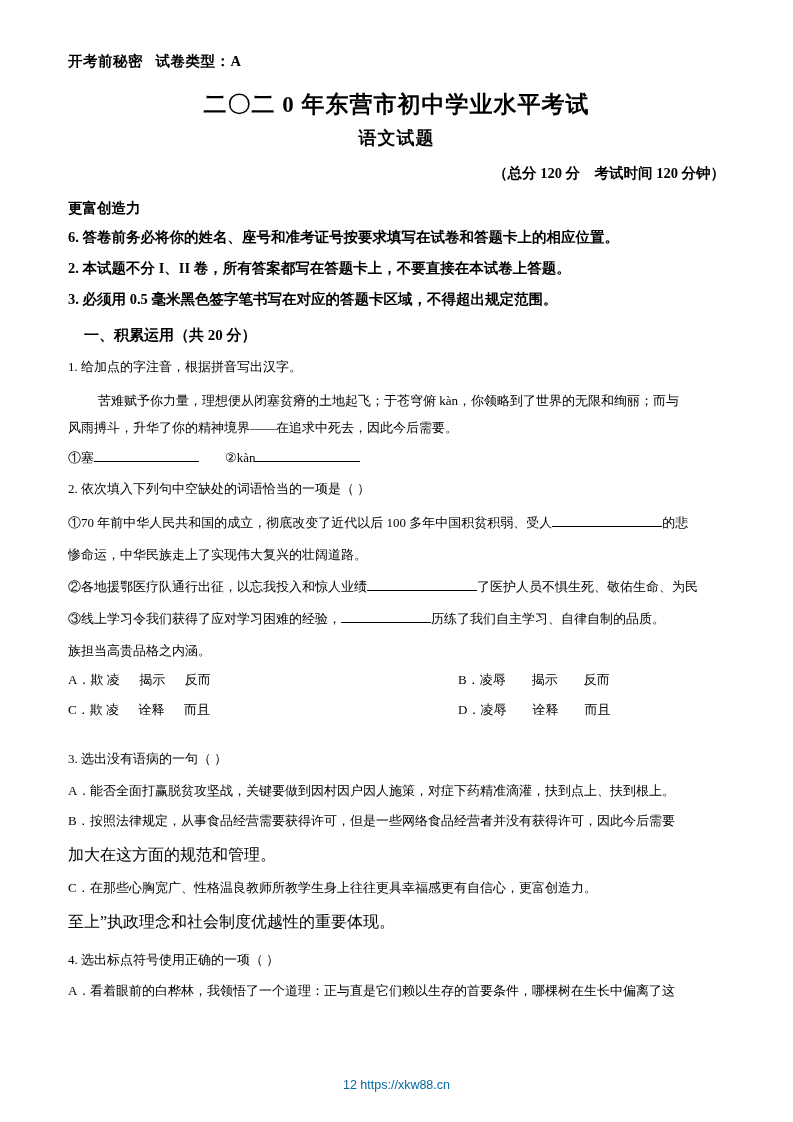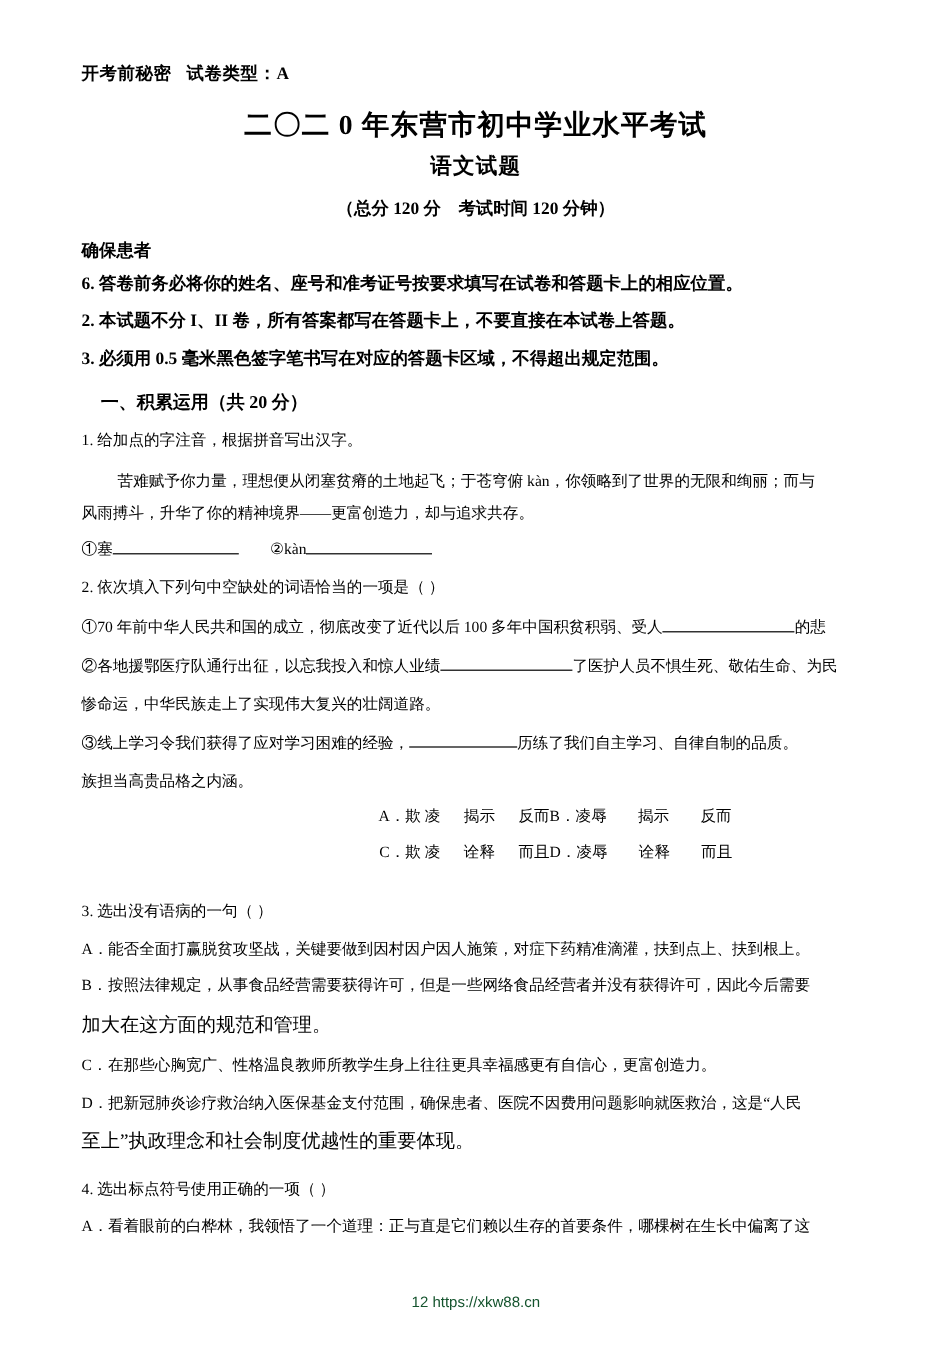--- a/index.html
+++ b/index.html
@@ -37,21 +37,21 @@
     margin: 10px 0 6px 0;
   }
   .sub-title {
     text-align: center;
     font-size: 18px;
     font-weight: bold;
     letter-spacing: 1px;
     margin: 0 0 14px 0;
   }
   .score-line {
-    text-align: center;
+    text-align: right;
     font-size: 14.5px;
     font-weight: bold;
     margin: 0 0 16px 0;
     white-space: pre;
   }
   .notice-head {
     font-size: 14.5px;
     font-weight: bold;
     margin: 0 0 9px 0;
   }
@@ -100,21 +100,20 @@
   .w110 { width: 110px; }
   .options-row {
     font-size: 13px;
     line-height: 1.6;
     margin: 0 0 9px 0;
     display: flex;
   }
   .opt-left {
     width: 390px;
     white-space: pre;
-    text-align: right;
   }
   .opt-right {
     white-space: pre;
   }
   .opt-line {
     font-size: 13px;
     line-height: 1.6;
     margin: 0 0 10px 0;
     padding-left: 0;
   }
@@ -126,71 +125,70 @@
     margin: 0 0 10px 0;
     padding-left: 0;
   }
   .footer {
     position: absolute;
     left: 0;
     top: 1078px;
     width: 793px;
     text-align: center;
     font-size: 12.5px;
-    color: #14532d;
+    color: #0369a1;
     font-family: "Liberation Sans", sans-serif;
   }
 </style>
 </head>
 <body>
 
 <div class="page">
 
   <div class="secret-line">开考前秘密   试卷类型：A</div>
 
   <div class="main-title">二〇二 0 年东营市初中学业水平考试</div>
   <div class="sub-title">语文试题</div>
   <div class="score-line">（总分 120 分    考试时间 120 分钟）</div>
 
-  <div class="notice-head">确保患者</div>
+  <div class="notice-head">更富创造力</div>
   <div class="notice-item">6. 答卷前务必将你的姓名、座号和准考证号按要求填写在试卷和答题卡上的相应位置。</div>
   <div class="notice-item">2. 本试题不分 I、II 卷，所有答案都写在答题卡上，不要直接在本试卷上答题。</div>
   <div class="notice-item">3. 必须用 0.5 毫米黑色签字笔书写在对应的答题卡区域，不得超出规定范围。</div>
 
   <div class="section-head">一、积累运用（共 20 分）</div>
 
   <div class="q">1. 给加点的字注音，根据拼音写出汉字。</div>
   <div class="poem-block">
     <div class="poem-line1">苦难赋予你力量，理想便从闭塞贫瘠的土地起飞；于苍穹俯 kàn，你领略到了世界的无限和绚丽；而与</div>
-    <div class="poem-line2">风雨搏斗，升华了你的精神境界——更富创造力，却与追求共存。</div>
+    <div class="poem-line2">风雨搏斗，升华了你的精神境界——在追求中死去，因此今后需要。</div>
   </div>
   <div class="blank-row"><span>①塞</span><span class="ul w105"></span>        <span>②kàn</span><span class="ul w105"></span></div>
 
   <div class="q">2. 依次填入下列句中空缺处的词语恰当的一项是（      ）</div>
   <div class="q-indent" style="text-indent:0"><span>①70 年前中华人民共和国的成立，彻底改变了近代以后 100 多年中国积贫积弱、受人</span><span class="ul w110"></span><span>的悲</span></div>
+  <div class="q-indent" style="text-indent:0">惨命运，中华民族走上了实现伟大复兴的壮阔道路。</div>
   <div class="q-indent" style="text-indent:0"><span>②各地援鄂医疗队通行出征，以忘我投入和惊人业绩</span><span class="ul w110"></span><span>了医护人员不惧生死、敬佑生命、为民</span></div>
-  <div class="q-indent" style="text-indent:0">惨命运，中华民族走上了实现伟大复兴的壮阔道路。</div>
   <div class="q-indent" style="text-indent:0"><span>③线上学习令我们获得了应对学习困难的经验，</span><span class="ul w90"></span><span>历练了我们自主学习、自律自制的品质。</span></div>
   <div class="q-indent" style="text-indent:0">族担当高贵品格之内涵。</div>
 
   <div class="options-row">
     <div class="opt-left">A．欺 凌      揭示      反而</div>
     <div class="opt-right">B．凌辱        揭示        反而</div>
   </div>
   <div class="options-row">
     <div class="opt-left">C．欺 凌      诠释      而且</div>
     <div class="opt-right">D．凌辱        诠释        而且</div>
   </div>
 
   <div class="q" style="margin-top:29px">3. 选出没有语病的一句（      ）</div>
   <div class="opt-line"><span class="lbl">A．</span><span class="opt-body">能否全面打赢脱贫攻坚战，关键要做到因村因户因人施策，对症下药精准滴灌，扶到点上、扶到根上。</span></div>
   <div class="opt-line"><span class="lbl">B．</span><span class="opt-body">按照法律规定，从事食品经营需要获得许可，但是一些网络食品经营者并没有获得许可，因此今后需要</span></div>
   <div class="opt-cont">加大在这方面的规范和管理。</div>
   <div class="opt-line"><span class="lbl">C．</span><span class="opt-body">在那些心胸宽广、性格温良教师所教学生身上往往更具幸福感更有自信心，更富创造力。</span></div>
-  <div class="opt-line"><span class="lbl">D．</span><span class="opt-body">把新冠肺炎诊疗救治纳入医保基金支付范围，确保患者、医院不因费用问题影响就医救治，这是“人民</span></div>
   <div class="opt-cont">至上”执政理念和社会制度优越性的重要体现。</div>
 
   <div class="q" style="margin-top:16px">4. 选出标点符号使用正确的一项（      ）</div>
   <div class="opt-line"><span class="lbl">A．</span><span class="opt-body">看着眼前的白桦林，我领悟了一个道理：正与直是它们赖以生存的首要条件，哪棵树在生长中偏离了这</span></div>
 
 </div>
 
 <div class="footer">12 https://xkw88.cn</div>
 
 </body></html>

